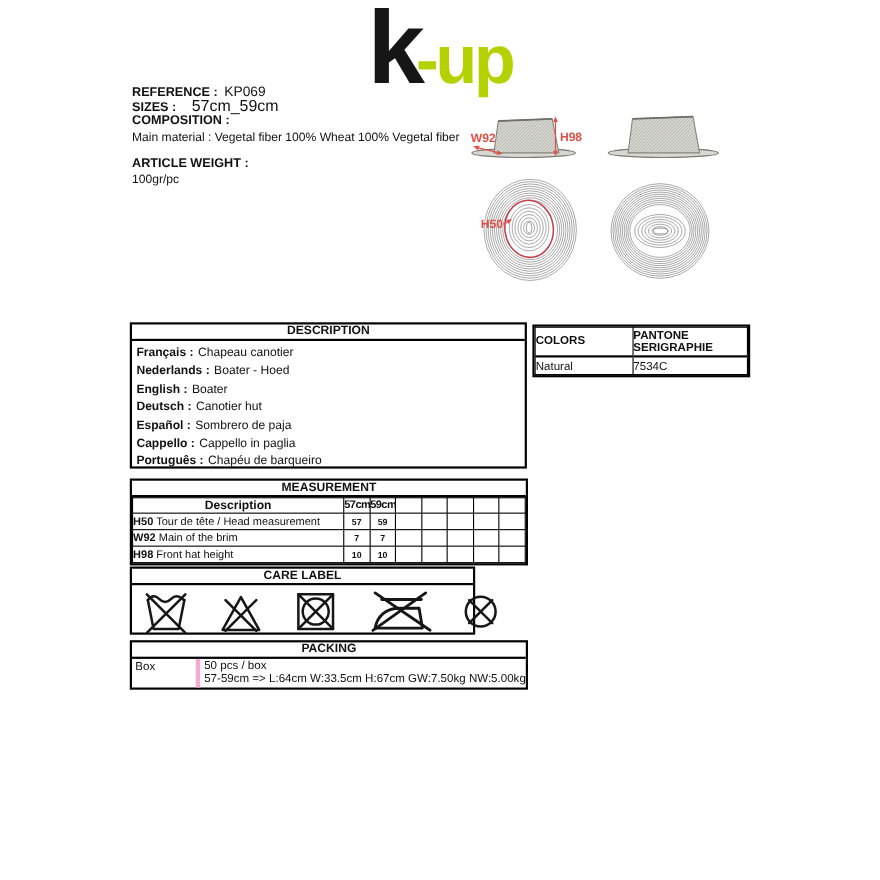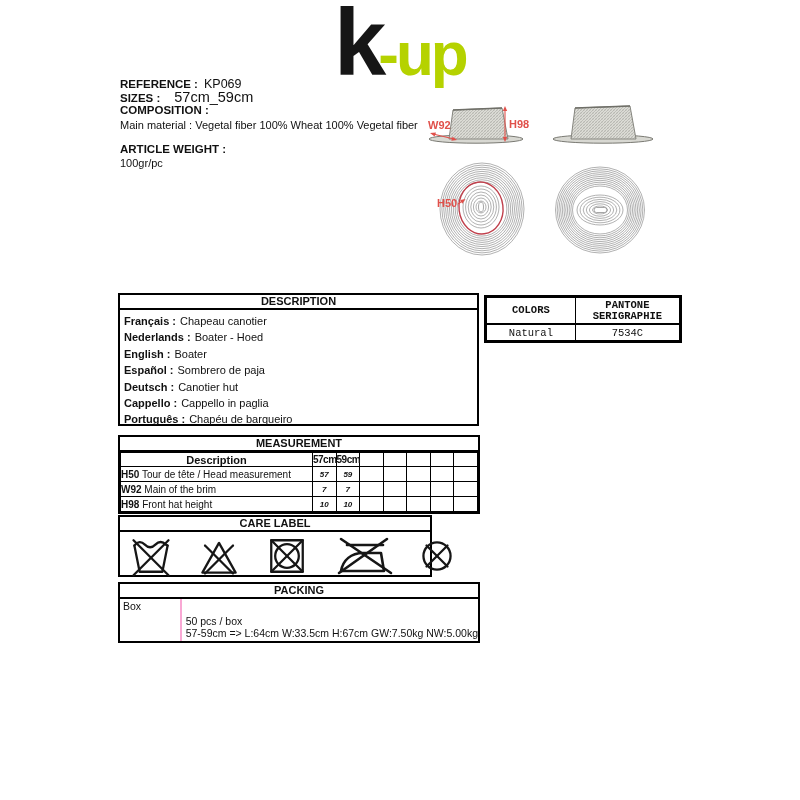--- a/index.html
+++ b/index.html
@@ -30,45 +30,45 @@
   
   .desc { left:118px; top:293px; width:361px; height:133px; }
   .desc-rows { padding:3px 0 0 4px; }
   .drow { height:16.4px; line-height:16.4px; font-size:11px; white-space:nowrap; }
   .dlabel { font-weight:bold; }
   .dval { margin-left:4px; }
 
   
   .colors { left:484px; top:295px; width:198px; }
   .ctab { border-collapse:collapse; width:100%; table-layout:fixed; }
-  .ctab td { border:1px solid #000; text-align:center; padding:0;font-family:Liberation Mono, monospace; }
+  .ctab td { border:1px solid #000; text-align:left; padding:0; }
   .ctab .chead td { font-weight:bold; font-size:10.5px; line-height:11px; height:25px; border-bottom:2px solid #000; }
   .ctab .cdata td { font-size:10.5px; height:15px; }
 
   
   .meas { left:118px; top:435px; width:362px; }
   .mtab { border-collapse:collapse; width:100%; table-layout:fixed; }
   .mtab td { border:1px solid #000; padding:0; height:13px; }
   .mtab tr.mbody td { height:14px; }
   .mdesc-h { font-weight:bold; font-size:11px; text-align:center; }
   .msize-h { font-weight:bold; font-size:10px; text-align:center; letter-spacing:-0.5px; }
   .mdesc { font-size:10px; text-align:left; padding-left:3px; white-space:nowrap; overflow:hidden; }
   .mcode { font-weight:bold; }
-  .mval { font-weight:bold; font-size:8px; text-align:center;font-style:italic; }
+  .mval { font-weight:bold; font-size:8px; text-align:center; }
 
   
   .care { left:118px; top:515px; width:314px; height:62px; }
   .care-row { position:relative; height:45px; }
   .care-row svg { position:absolute; top:3px; }
 
   
   .pack { left:118px; top:582px; width:362px; }
   .pack-body { display:flex; font-size:10.5px; }
-  .pack-box { width:62px; border-right:2px solid #f9a8d4; padding:1px 0 2px 3px; box-sizing:border-box; }
-  .pack-content { padding:17px 0 2px 4px; line-height:11.5px; white-space:nowrap; }
+  .pack-box { width:62px; border-right:4px solid #f9a8d4; padding:1px 0 2px 3px; box-sizing:border-box; }
+  .pack-content { padding:1px 0 2px 4px; line-height:11.5px; white-space:nowrap; }
 
   
   .diagram { position:absolute; left:425px; top:95px; }
   .redlab { font:bold 11px "Liberation Sans", sans-serif; fill:#e0504a; }
   .care-ic { stroke:#161616; fill:none; stroke-width:2.6; stroke-linecap:round; stroke-linejoin:round; }
 </style>
 </head>
 <body>
 
 <div class="logo">
@@ -171,22 +171,22 @@
     <polygon points="40.5,104 35.2,105 37.3,108.7" fill="#e0504a"></polygon>
   </g>
 </svg>
 
 <div class="box desc">
   <div class="sec-title">DESCRIPTION</div>
   <div class="desc-rows">
     <div class="drow"><span class="dlabel">Français :</span><span class="dval">Chapeau canotier</span></div>
     <div class="drow"><span class="dlabel">Nederlands :</span><span class="dval">Boater - Hoed</span></div>
     <div class="drow"><span class="dlabel">English :</span><span class="dval">Boater</span></div>
+    <div class="drow"><span class="dlabel">Deutsch :</span><span class="dval">Canotier hut</span></div>
     <div class="drow"><span class="dlabel">Español :</span><span class="dval">Sombrero de paja</span></div>
-    <div class="drow"><span class="dlabel">Deutsch :</span><span class="dval">Canotier hut</span></div>
     <div class="drow"><span class="dlabel">Cappello :</span><span class="dval">Cappello in paglia</span></div>
     <div class="drow"><span class="dlabel">Português :</span><span class="dval">Chapéu de barqueiro</span></div>
   </div>
 </div>
 
 <div class="box colors">
   <table class="ctab">
     <colgroup>
         <col style="width:46%">
         <col style="width:54%">

